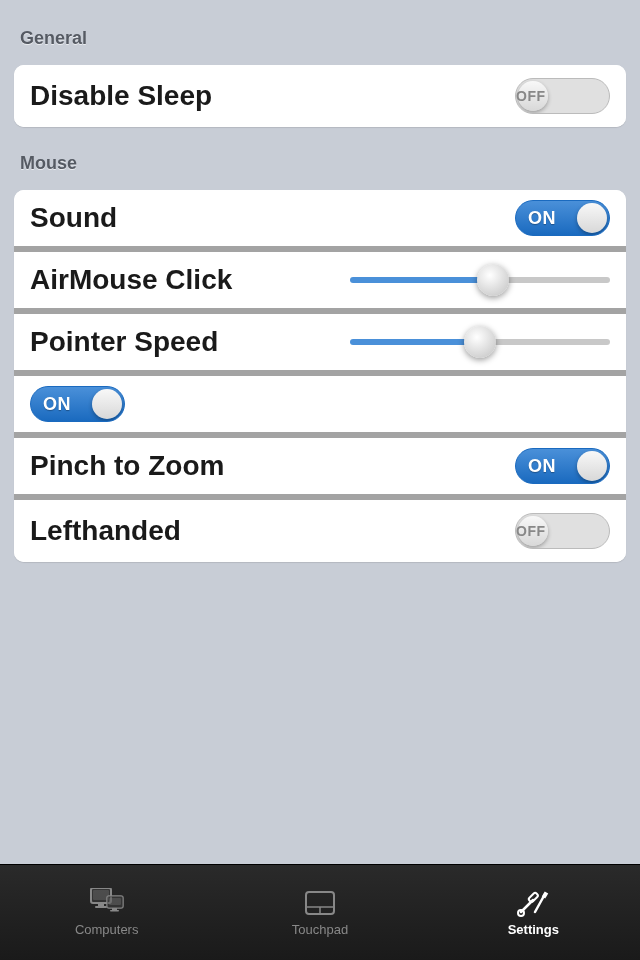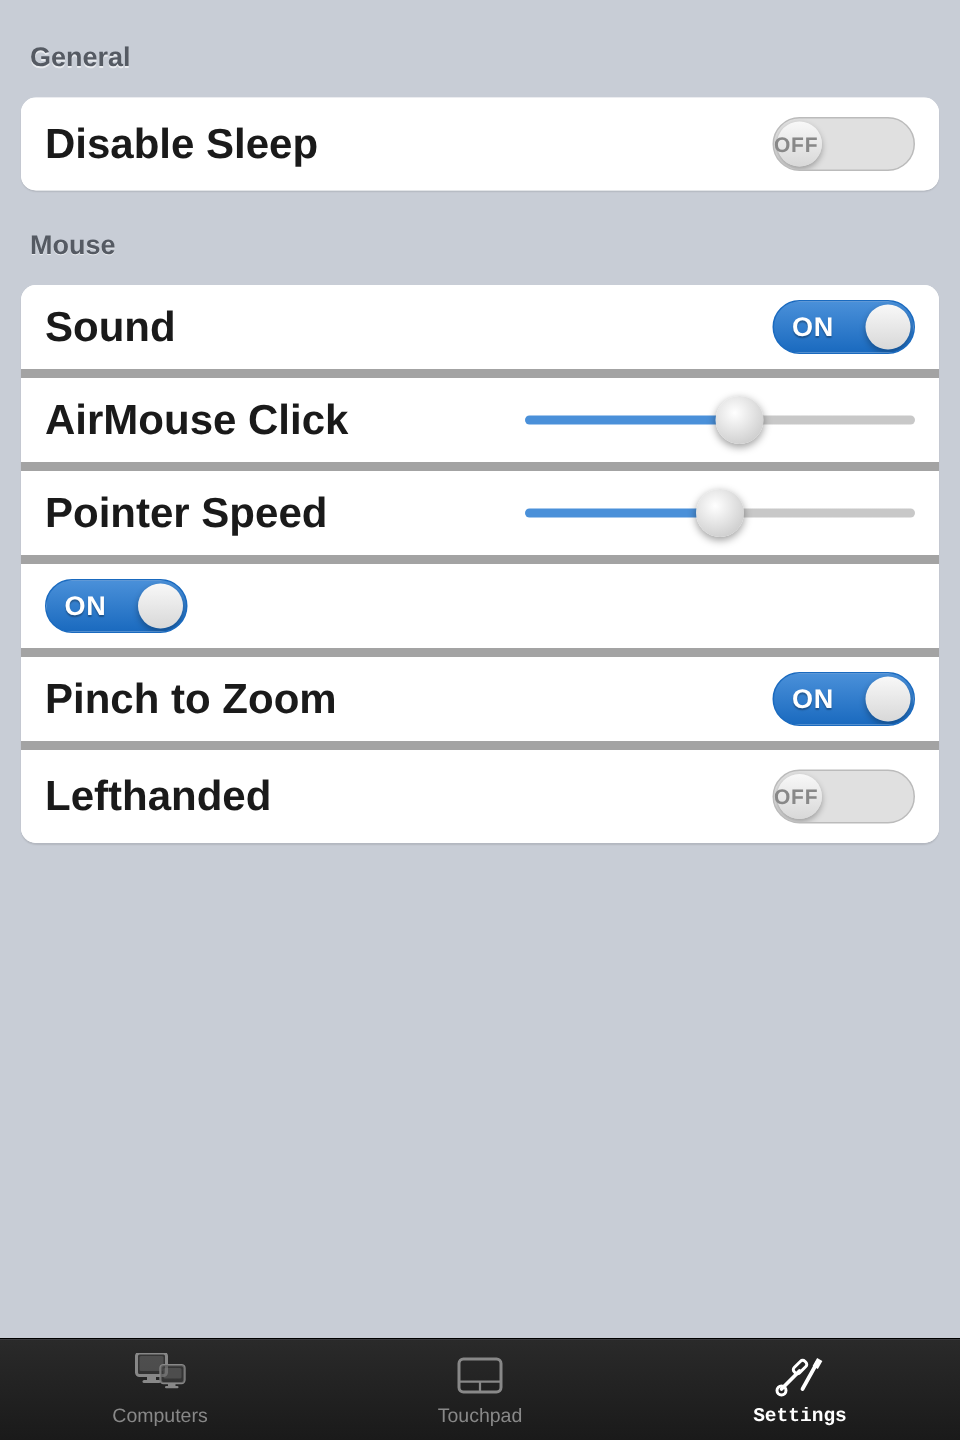--- a/index.html
+++ b/index.html
@@ -179,41 +179,40 @@
       border-radius: 50%;
       background: radial-gradient(circle at 40% 35%, #ffffff, #c0c0c0);
       box-shadow: 0 2px 6px rgba(0,0,0,0.4);
       top: 50%;
       transform: translateY(-50%);
       left: calc(50% - 16px);
     }
 
     
     .tab-bar {
-      height: 68px;
+      height: 96px;
       background: linear-gradient(to bottom, #2a2a2a, #1a1a1a);
       display: flex;
       align-items: stretch;
       border-top: 1px solid #000;
     }
 
     .tab-item {
       flex: 1;
       display: flex;
       flex-direction: column;
       align-items: center;
       justify-content: center;
       gap: 4px;
       cursor: pointer;
     }
 
     .tab-item.active .tab-label {
       color: white;
       font-weight: bold;
-      font-family: Liberation Mono, monospace;
     }
 
     .tab-label {
       font-size: 13px;
       color: #888;
     }
 
     
     .icon-computers {
       display: flex;

